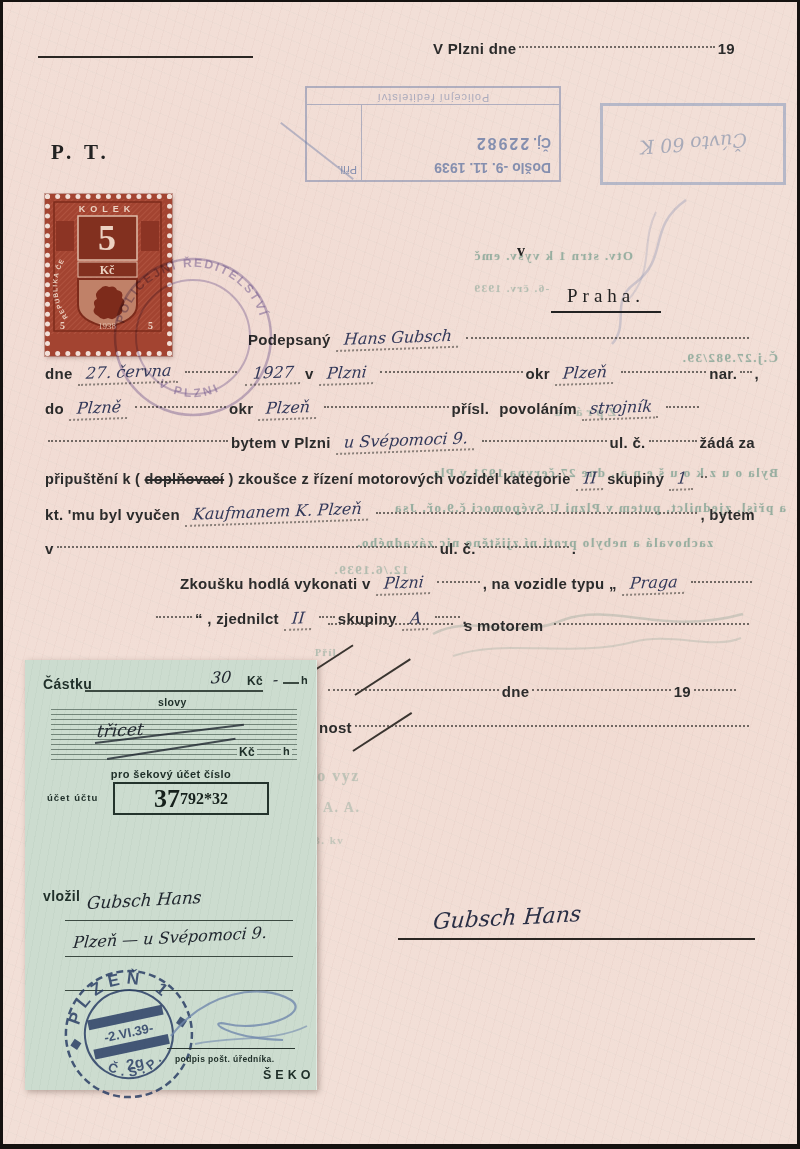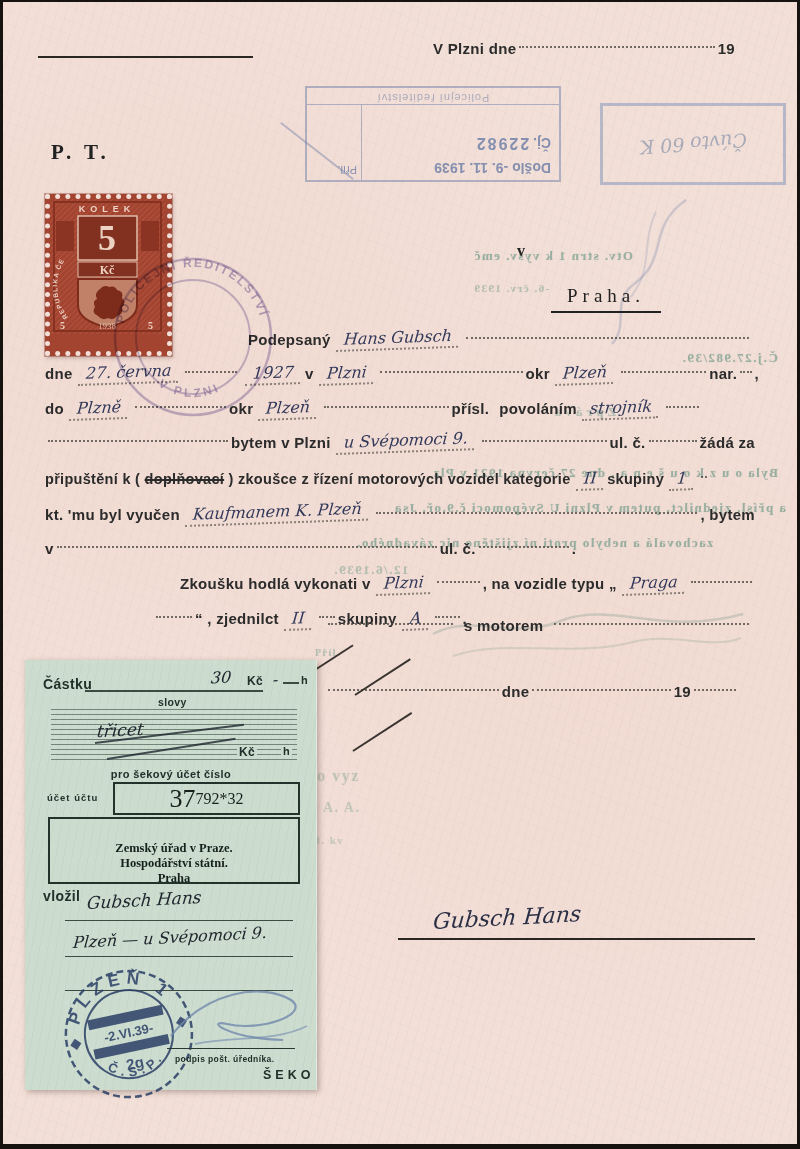--- a/index.html
+++ b/index.html
@@ -49,23 +49,23 @@
            box-shadow:2px 2px 6px rgba(70,50,40,.35), -1px 0 0 rgba(255,255,255,.4) inset;
            font-family:"Liberation Sans",sans-serif;color:#20302a}
   .receipt::before{content:"";position:absolute;inset:0;pointer-events:none;
      background:repeating-linear-gradient(100deg, rgba(90,120,100,.05) 0 1px, transparent 1px 8px)}
   .rc{position:absolute}
   .rlbl{font-weight:700;letter-spacing:.4px}
   .rline{position:absolute;height:1.5px;background:#3c4a42}
   .stripes{position:absolute;left:26px;top:49px;width:246px;height:55px;
      background:repeating-linear-gradient(180deg, rgba(42,62,52,.55) 0 1px, transparent 1px 5px)}
   .rhw{font:italic 16px "DejaVu Serif",serif;color:#20262e;transform:rotate(-3deg) skewX(-8deg)}
-  .numbox{position:absolute;left:88px;top:122px;width:187px;height:33px;border:2px solid #23332c;
+  .numbox{position:absolute;left:88px;top:122px;width:156px;height:33px;border:2px solid #23332c;
           box-sizing:border-box;display:flex;align-items:center;justify-content:center;
-          font-family:"Liberation Serif",serif;font-weight:400;color:#16211c}
+          font-family:"Liberation Serif",serif;font-weight:700;color:#16211c}
   .payeebox{position:absolute;left:23px;top:157px;width:252px;height:67px;border:2px solid #23332c;
           box-sizing:border-box;text-align:center;font-family:"Liberation Serif",serif;
           font-weight:700;font-size:12.5px;line-height:15px;color:#16211c;padding-top:22px}
   .inkstroke{position:absolute;height:1.5px;background:rgba(30,38,46,.8);transform-origin:left center}
   
   .seko{letter-spacing:4px;font-weight:700;font-size:12.5px}
 </style>
 </head>
 <body>
 
@@ -266,20 +266,24 @@
   </div>
 
   <div class="row" style="top:679px;left:322px;right:58px">
     <span class="dots" style="flex:2.1"></span>
     <span class="lbl">dne</span>
     <span class="dots" style="flex:1.7"></span>
     <span class="lbl">19</span>
     <span class="dots dotsf" style="width:42px"></span>
   </div>
 
+  <div class="row" style="top:715px;left:316px;right:45px">
+    <span class="lbl">nost</span>
+    <span class="dots"></span>
+  </div>
 
   <div class="slash" style="left:298px;top:676px;width:62px"></div>
   <div class="slash" style="left:352px;top:692px;width:66px"></div>
   <div class="slash" style="left:350px;top:748px;width:70px"></div>
 
   <div class="solidline" style="left:395px;top:936px;width:357px;height:1.6px"></div>
   <div class="abs" style="left:430px;top:903px;font:italic 22px 'DejaVu Serif',serif;color:#2a2f45;transform:rotate(-3deg) skewX(-8deg);z-index:3">Gubsch Hans</div>
 
   <div class="receipt">
     <div class="rc rlbl" style="left:18px;top:16px;font-size:14px">Částku</div>
@@ -298,25 +302,20 @@
     <div class="rc rlbl" style="left:212px;top:85px;font-size:12px;background:#ccdccf;padding:0 2px;z-index:2">Kč</div>
     <div class="rc rlbl" style="left:256px;top:85px;font-size:11px;background:#ccdccf;padding:0 2px;z-index:2">h</div>
 
     <div class="rc rlbl" style="left:0;top:108px;width:292px;text-align:center;font-size:11px">pro šekový účet číslo</div>
     <div class="numbox">
       <span style="font-size:26px">37</span>
           <span style="font-size:16px">792*32</span>
     </div>
     <div class="rc rlbl" style="left:22px;top:132px;font-size:9.5px;letter-spacing:1px">účet účtu</div>
 
-    <div class="payeebox">
-      <div>Zemský úřad v Praze.</div>
-      <div>Hospodářství státní.</div>
-      <div>Praha</div>
-    </div>
 
     <div class="rc rlbl" style="left:18px;top:228px;font-size:14px">vložil</div>
     <div class="rc rhw" style="left:62px;top:230px;font-size:17px">Gubsch Hans</div>
     <div class="rline" style="left:40px;top:260px;width:228px;height:1px"></div>
     <div class="rc rhw" style="left:48px;top:268px;font-size:16px">Plzeň — u Svépomoci 9.</div>
     <div class="rline" style="left:40px;top:296px;width:228px;height:1px"></div>
     <div class="rline" style="left:40px;top:330px;width:228px;height:1px"></div>
 
     <svg class="rc" style="left:32px;top:302px;transform:rotate(-12deg)" width="145" height="145" viewBox="0 0 145 145">
       <defs>

